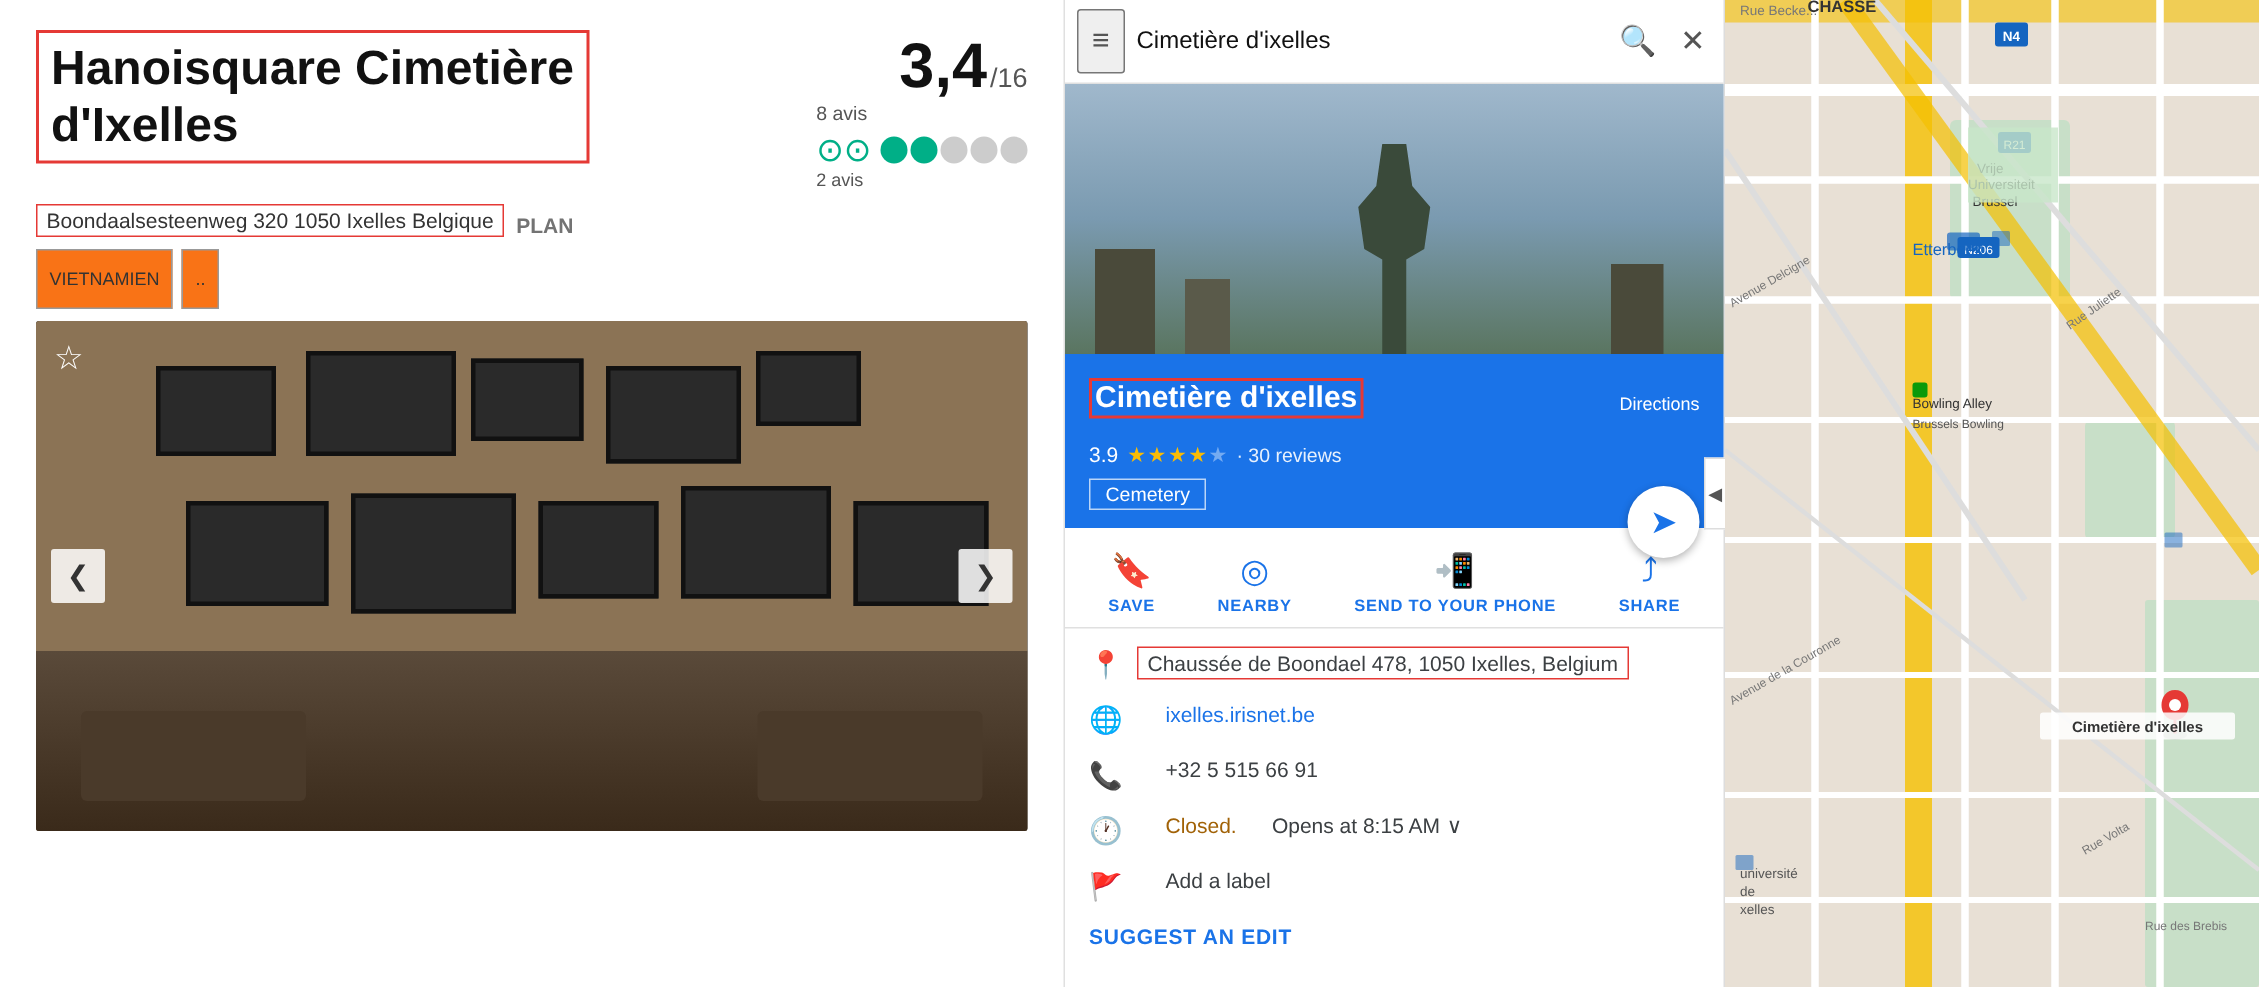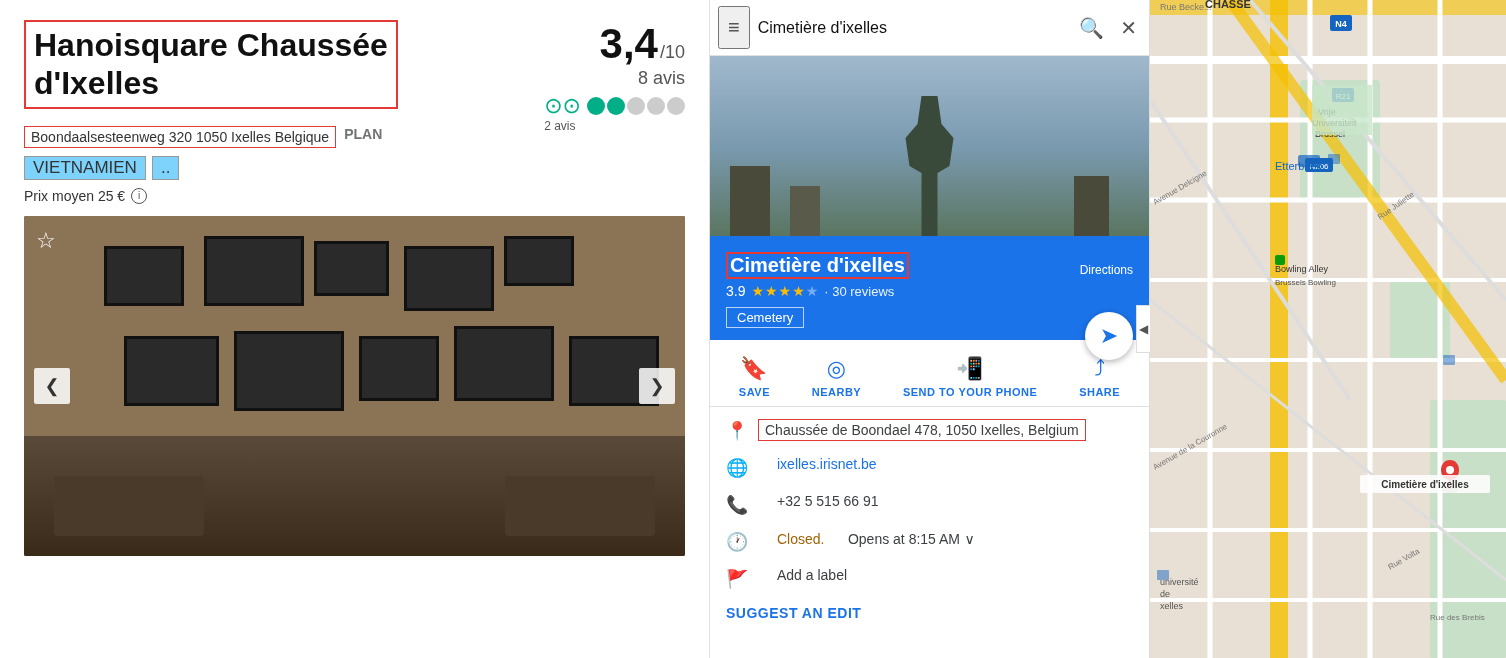--- a/index.html
+++ b/index.html
@@ -38,23 +38,23 @@
       font-size: 42px;
       font-weight: bold;
       color: #111;
     }
     .score-denom {
       font-size: 18px;
       color: #555;
       margin-left: 2px;
     }
     .avis-count {
-      font-size: 18px;
+      font-size: 13px;
       color: #555;
-      text-align: right;
+      text-align: left;
     }
     .tripadvisor-row {
       display: flex;
       align-items: center;
       gap: 6px;
       justify-content: flex-end;
       margin-top: 4px;
     }
     .ta-circles {
       display: flex;
@@ -74,48 +74,48 @@
       color: #00af87;
     }
     .ta-avis {
       font-size: 12px;
       color: #555;
       text-align: left;
     }
 
     .address-row {
       display: flex;
-      align-items: flex-start;
+      align-items: flex-end;
       gap: 8px;
-      margin-top: 9px;
+      margin-top: 19px;
       margin-bottom: 8px;
     }
     .address-box {
       border: 1.5px solid #e53935;
       padding: 2px 6px;
       font-size: 14px;
       color: #333;
     }
     .plan-link {
       font-size: 14px;
       color: #737373;
       font-weight: bold;
     }
     .tags-row {
       display: flex;
       gap: 6px;
       margin-bottom: 8px;
     }
     .tag-btn {
       border: 1px solid #999;
-      padding: 1px 8px;
-      font-size: 17px;
+      padding: 12px 8px;
+      font-size: 12px;
       color: #333;
       cursor: pointer;
-      background: #7dd3fc;
+      background: #f97316;
     }
     .prix-row {
       font-size: 14px;
       color: #333;
       display: flex;
       align-items: center;
       gap: 6px;
       margin-bottom: 12px;
     }
     .info-icon {
@@ -276,21 +276,21 @@
       font-weight: bold;
       color: #fff;
       border: 2px solid #e53935;
       display: inline-block;
       padding: 0 2px;
     }
     .rating-row-maps {
       display: flex;
       align-items: center;
       gap: 6px;
-      margin-top: 4px;
+      margin-top: 16px;
     }
     .rating-num-maps {
       font-size: 14px;
       color: #fff;
     }
     .stars {
       display: flex;
       gap: 1px;
     }
     .star {
@@ -430,40 +430,36 @@
       align-items: flex-start;
     }
   </style>
 </head>
 <body>
 
 <div class="left-panel">
   <div class="header-row">
     <div>
       <div class="hotel-title">
-        <h1>Hanoisquare Chaussée</h1>
+        <h1>Hanoisquare Cimetière</h1>
         <h1>d'Ixelles</h1>
       </div>
       <div class="address-row">
         <span class="address-box">Boondaalsesteenweg 320 1050 Ixelles Belgique</span>
         <span class="plan-link">PLAN</span>
       </div>
       <div class="tags-row">
         <button class="tag-btn">VIETNAMIEN</button>
         <button class="tag-btn">..</button>
       </div>
-      <div class="prix-row">
-        <span>Prix moyen 25 €</span>
-        <span class="info-icon">i</span>
-      </div>
     </div>
     <div class="top-right-info">
       <div class="score-row">
         <span class="score-num">3,4</span>
-        <span class="score-denom">/10</span>
+        <span class="score-denom">/16</span>
       </div>
       <div class="avis-count">8 avis</div>
       <div class="tripadvisor-row">
         <span class="ta-logo">⊙⊙</span>
         <div class="ta-circles">
           <div class="ta-circle"></div>
           <div class="ta-circle"></div>
           <div class="ta-circle empty"></div>
           <div class="ta-circle empty"></div>
           <div class="ta-circle empty"></div>

